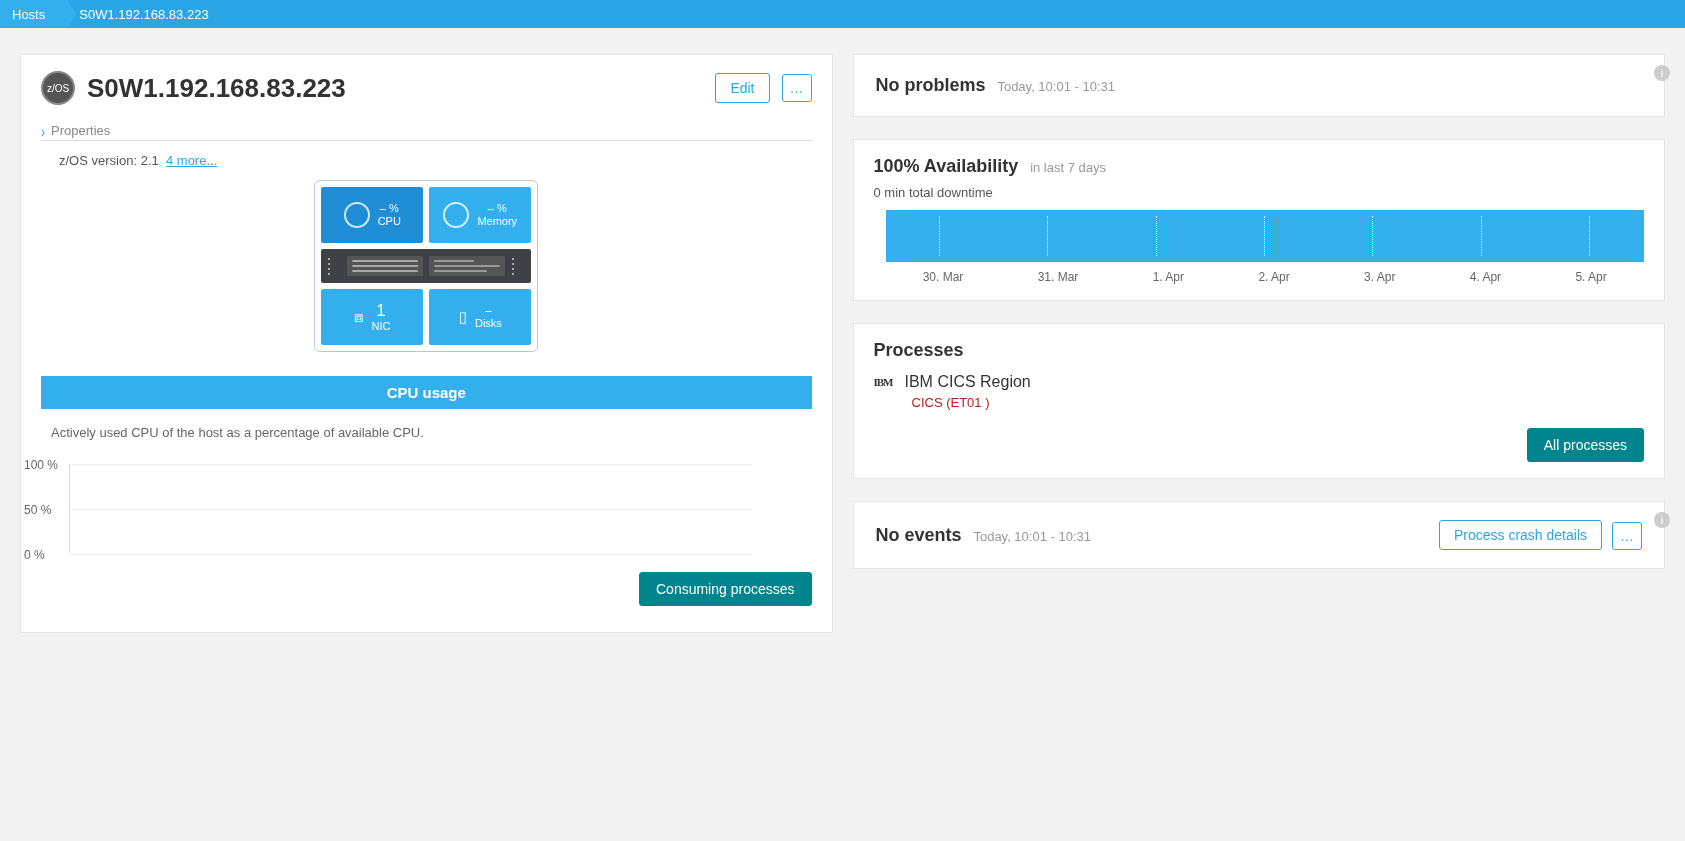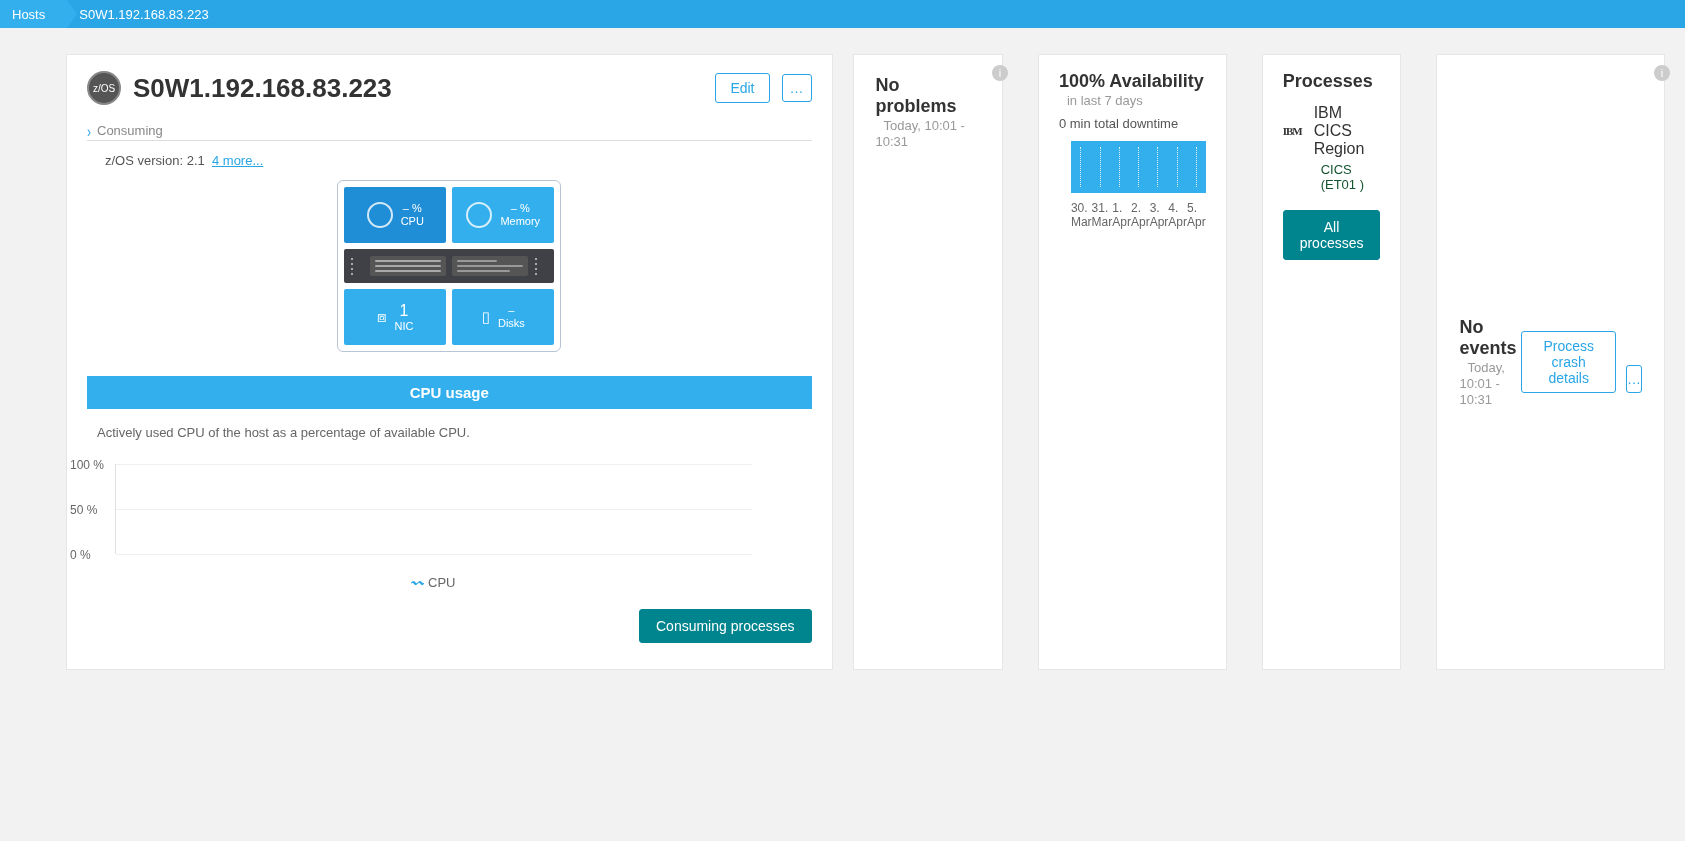--- a/index.html
+++ b/index.html
@@ -36,21 +36,21 @@
     border-top: 14px solid transparent;
     border-bottom: 14px solid transparent;
     border-left: 10px solid #33afee;
   }
   .main {
     display: flex;
     gap: 20px;
     padding: 26px 20px;
   }
   .col-left { flex: 1 1 50%; }
-  .col-right { flex: 1 1 50%; display: flex; flex-direction: row; gap: 35px; }
+  .col-right { flex: 1 1 50%; display: flex; flex-direction: column; gap: 22px; }
   .card {
     background: #fff;
     border: 1px solid #e6e6e6;
     padding: 16px 20px;
     position: relative;
   }
   .host-title {
     display: flex;
     align-items: center;
     gap: 12px;
@@ -288,21 +288,21 @@
     margin-top: 12px;
   }
   .ibm-logo {
     font-family: "Times New Roman", serif;
     font-weight: 700;
     font-size: 11px;
     letter-spacing: -1px;
     color: #333;
   }
   .proc-sub {
-    color: #14532d;
+    color: #b91c1c;
     font-size: 13px;
     margin-left: 38px;
     margin-top: 4px;
     cursor: pointer;
   }
   .events-actions {
     display: flex;
     align-items: flex-end;
     gap: 10px;
   }
@@ -311,31 +311,31 @@
 </head>
 <body>
 
 <div class="breadcrumb">
   <div class="crumb">Hosts</div>
   <div class="crumb">S0W1.192.168.83.223</div>
 </div>
 
 <div class="main">
   <div class="col-left">
-    <div class="card" style="padding-bottom:26px;margin-left:46px;">
+    <div class="card" style="padding-bottom:26px;">
       <div class="host-title">
         <div class="zos-icon">z/OS</div>
         <div class="host-name">S0W1.192.168.83.223</div>
         <button class="btn">Edit</button>
         <button class="btn btn-icon">…</button>
       </div>
 
       <div class="prop-header">
         <span class="chev">›</span>
-        <span>Consuming</span>
+        <span>Properties</span>
       </div>
       <div class="prop-row">
         <span>z/OS version:</span>
         <span>2.1</span>
         &nbsp;<span class="link">4 more...</span>
       </div>
 
       <div class="tiles">
         <div class="tile-row">
           <div class="tile selected">
@@ -403,23 +403,20 @@
           <div class="row-line" style="top:0%">
               <span class="y-label">100 %</span>
             </div>
           <div class="row-line" style="top:50%">
               <span class="y-label">50 %</span>
             </div>
           <div class="row-line" style="top:100%">
               <span class="y-label">0 %</span>
             </div>
         </div>
-        <div class="chart-legend">
-          <span class="lc">〰</span><span>CPU</span>
-        </div>
       </div>
 
       <div class="actions-br">
         <button class="btn btn-teal">Consuming processes</button>
       </div>
     </div>
   </div>
 
   <div class="col-right">
     <div class="card" style="padding:20px 22px;">

